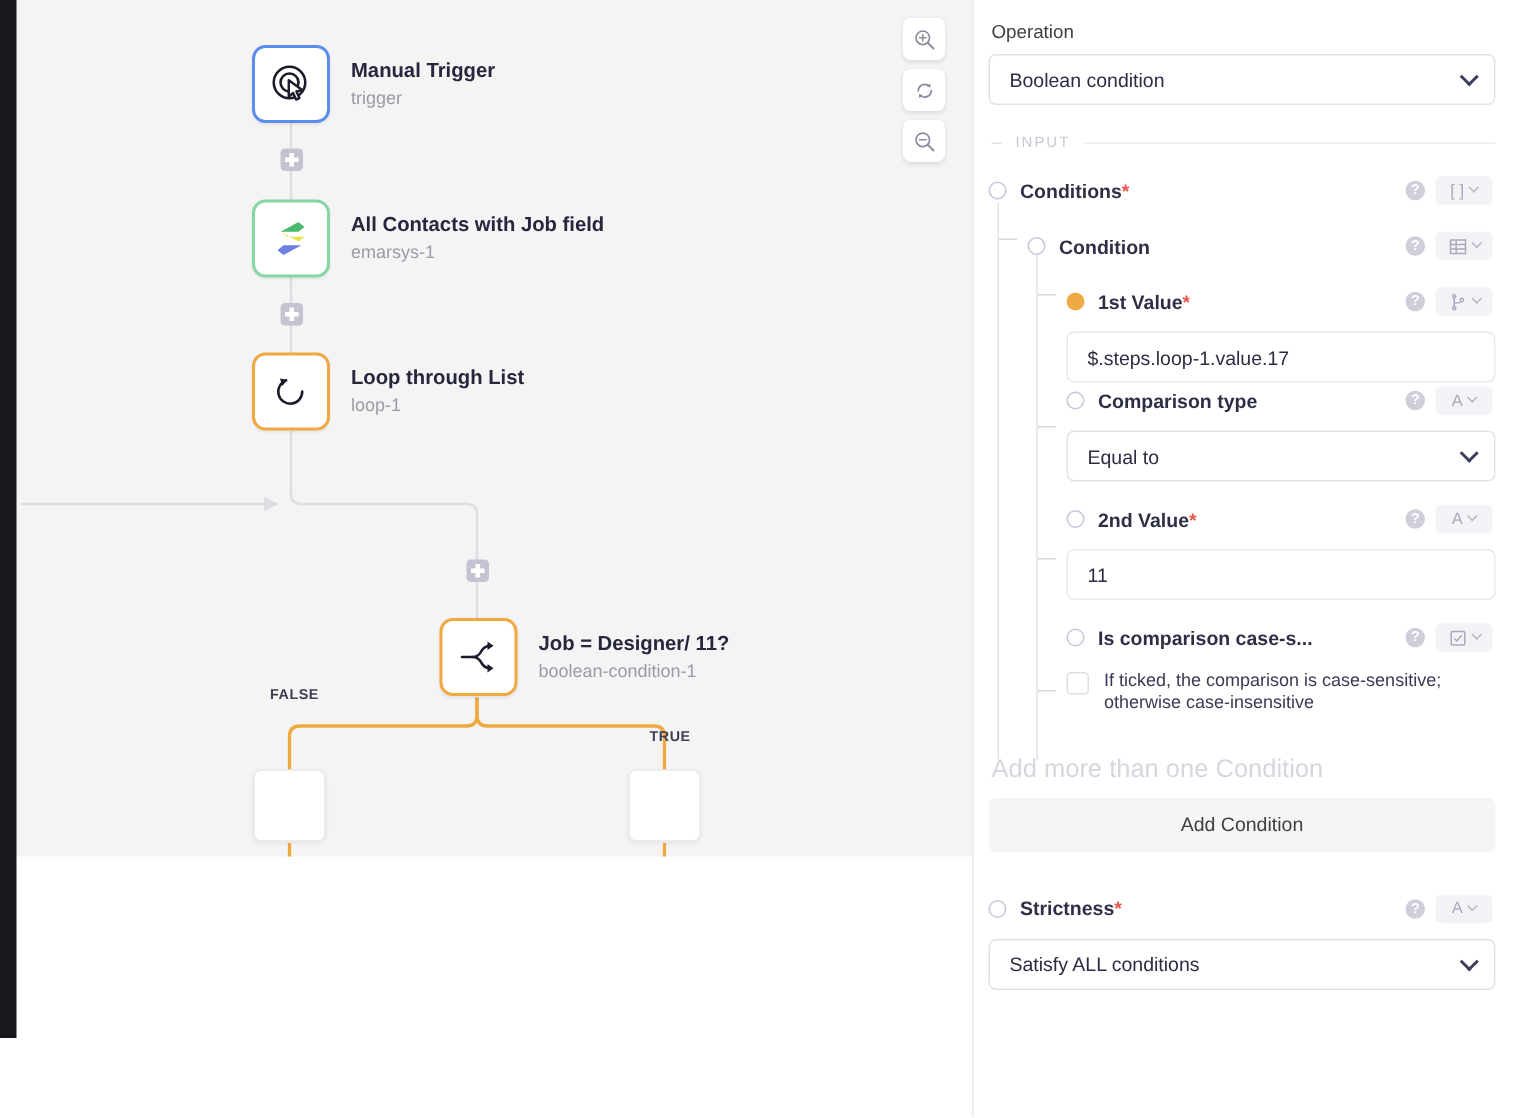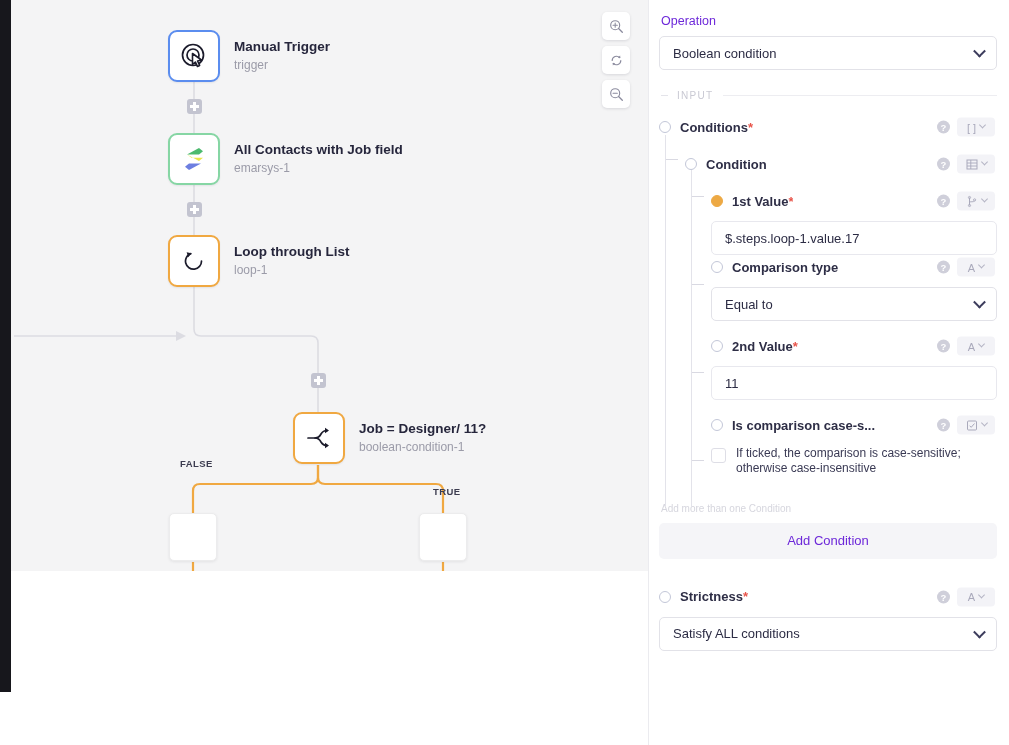--- a/index.html
+++ b/index.html
@@ -93,21 +93,21 @@
   
   .panel {
     position: relative;
     width: 361px; height: 745px;
     background: #ffffff;
     border-left: 1px solid #ebebef;
     padding: 14px 12px 0 10px;
     overflow: hidden;
   }
   .field-label {
-    font-size: 12.5px; color: #6d28d9; margin: 0 0 8px 2px;
+    font-size: 12.5px; color: #404040; margin: 0 0 8px 2px;
   }
   .select {
     position: relative;
     height: 34px; border: 1px solid #e2e2e8; border-radius: 5px;
     background: #fff; display: flex; align-items: center;
     padding: 0 32px 0 13px;
     font-size: 13px; color: #2c2c44; cursor: pointer;
   }
   .select .chev {
     position: absolute; right: 12px; top: 50%;
@@ -174,25 +174,25 @@
   .vline { position: absolute; width: 1px; background: #e3e3ea; }
   .hline { position: absolute; height: 1px; background: #d9d9e2; }
 
   .checkbox-row { display: flex; align-items: flex-start; gap: 10px; }
   .checkbox {
     width: 15px; height: 15px; border: 1.4px solid #dedee6; border-radius: 3px;
     background: #fff; flex: 0 0 auto; margin-top: 2px; cursor: pointer;
   }
   .check-text { font-size: 12px; color: #3a3a54; line-height: 1.28; }
 
-  .hint { font-size: 10px; color: #d6d6de; margin: 0 0 9px 2px; }
+  .hint { font-size: 17px; color: #d6d6de; margin: 0 0 9px 2px; }
   .add-btn {
     height: 36px; background: #f5f5f8; border-radius: 5px;
     display: flex; align-items: center; justify-content: center;
-    font-size: 13px; color: #6d28d9; cursor: pointer;
+    font-size: 13px; color: #404040; cursor: pointer;
   }
 </style>
 </head>
 <body>
 
 <div id="app">
 
   <div class="canvas">
 
     <svg class="canvas-svg">

